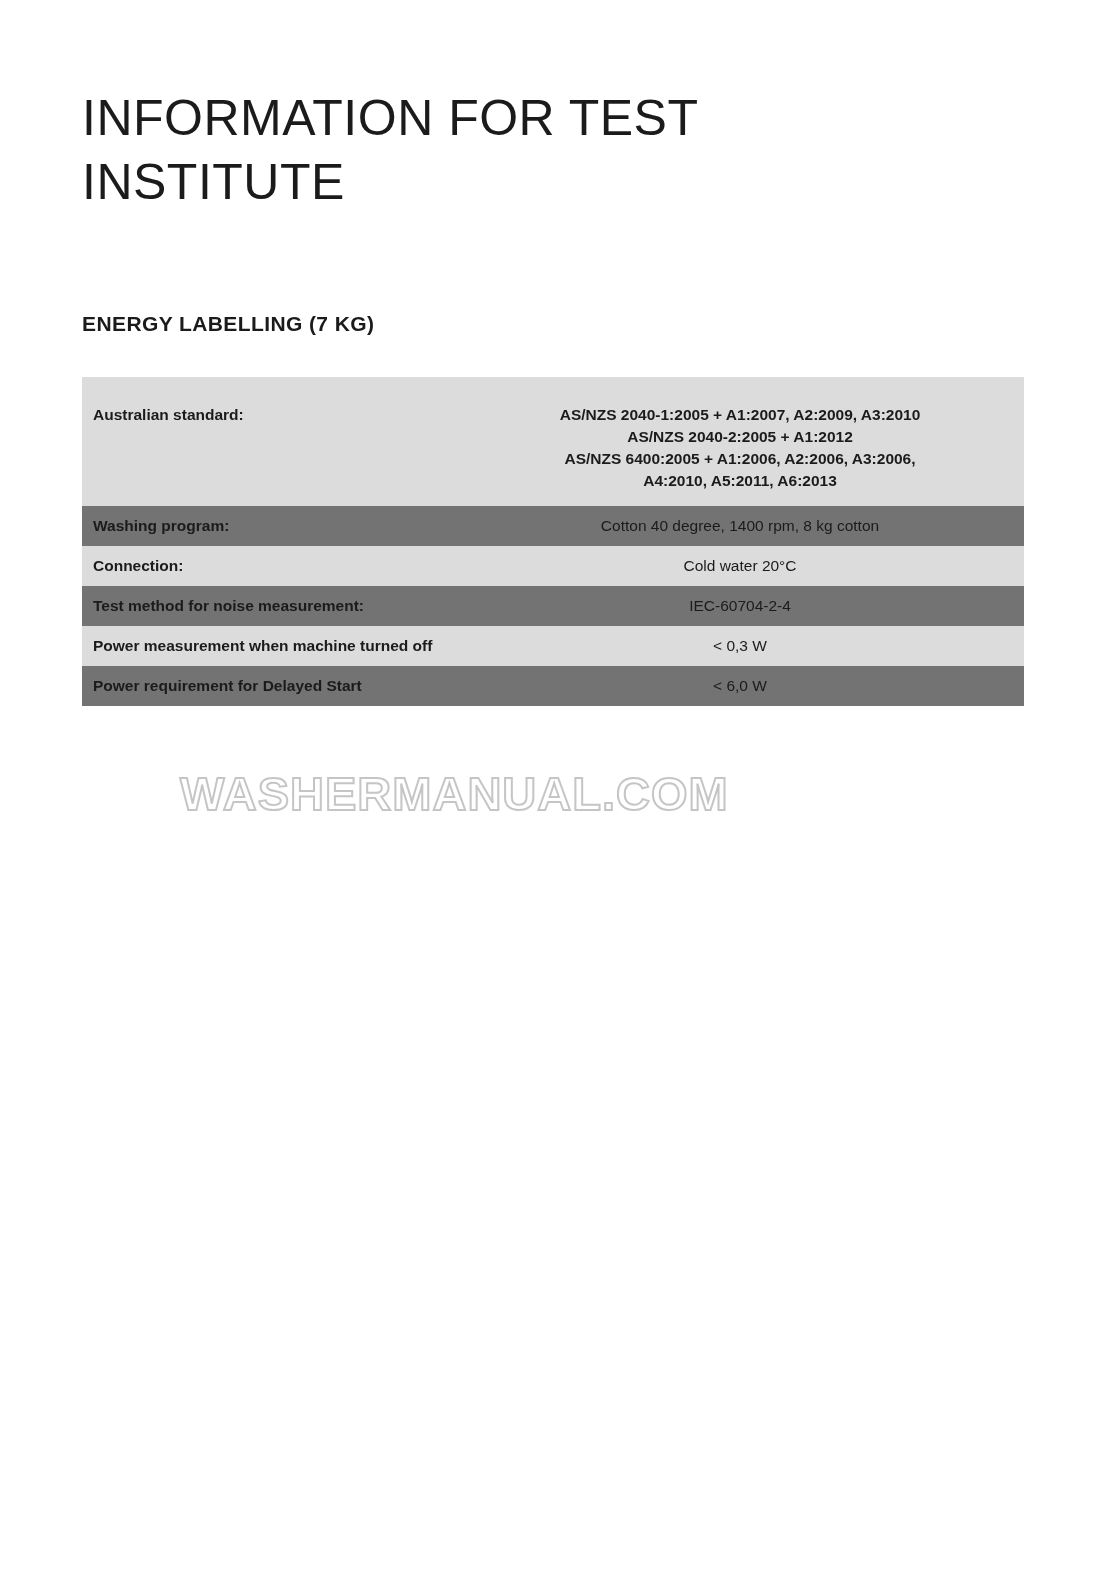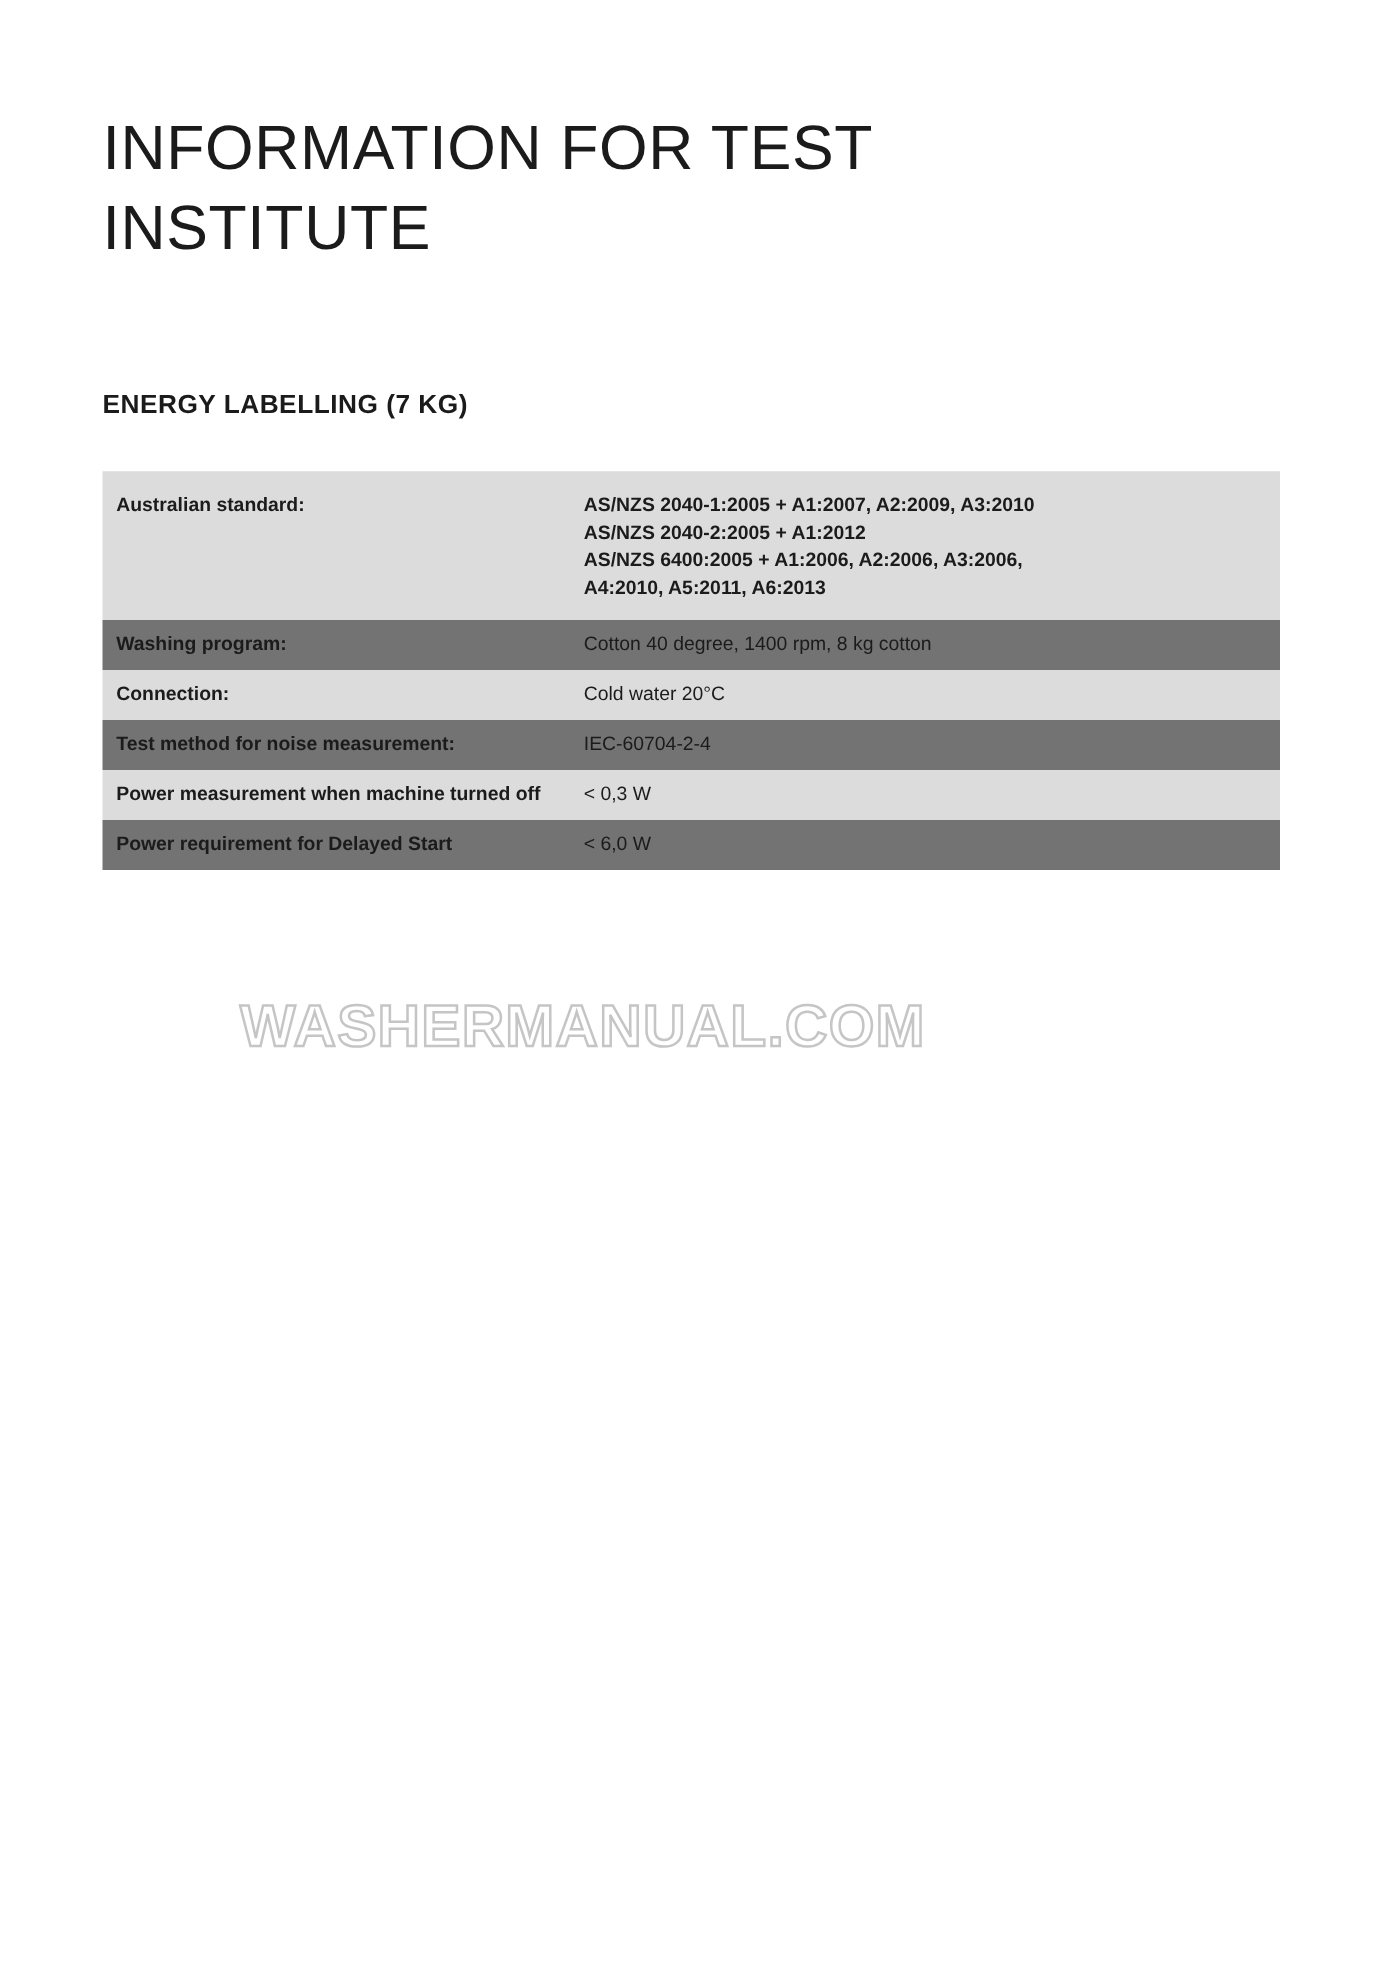--- a/index.html
+++ b/index.html
@@ -63,43 +63,43 @@
   table.spec-table tr.light td {
     background: #737373;
   }
   td.label {
     width: 352px;
     font-weight: bold;
     color: #1b1b1b;
   }
   td.value {
     color: #1b1b1b;
+    text-align: center;
   }
   tr.first-row td {
-    padding-top: 17px;
+    padding-top: 27px;
     padding-bottom: 14px;
     font-weight: bold;
     vertical-align: top;
   }
   tr.first-row td.label {
     vertical-align: top;
   }
   .watermark {
     position: absolute;
-    left: 192px;
+    left: 180px;
     top: 766px;
     font-size: 47px;
     font-weight: bold;
     letter-spacing: 1px;
     color: rgba(255,255,255,0.0);
     -webkit-text-stroke: 2px rgba(150,150,150,0.55);
     text-shadow: 0 1px 0 rgba(255,255,255,0.6);
     white-space: nowrap;
     pointer-events: none;
-    margin-top: 27px;
   }
   .page-number {
     position: absolute;
     left: 84px;
     top: 1500px;
     font-size: 18px;
     color: #1b1b1b;
   }
   .doc-code {
     position: absolute;

